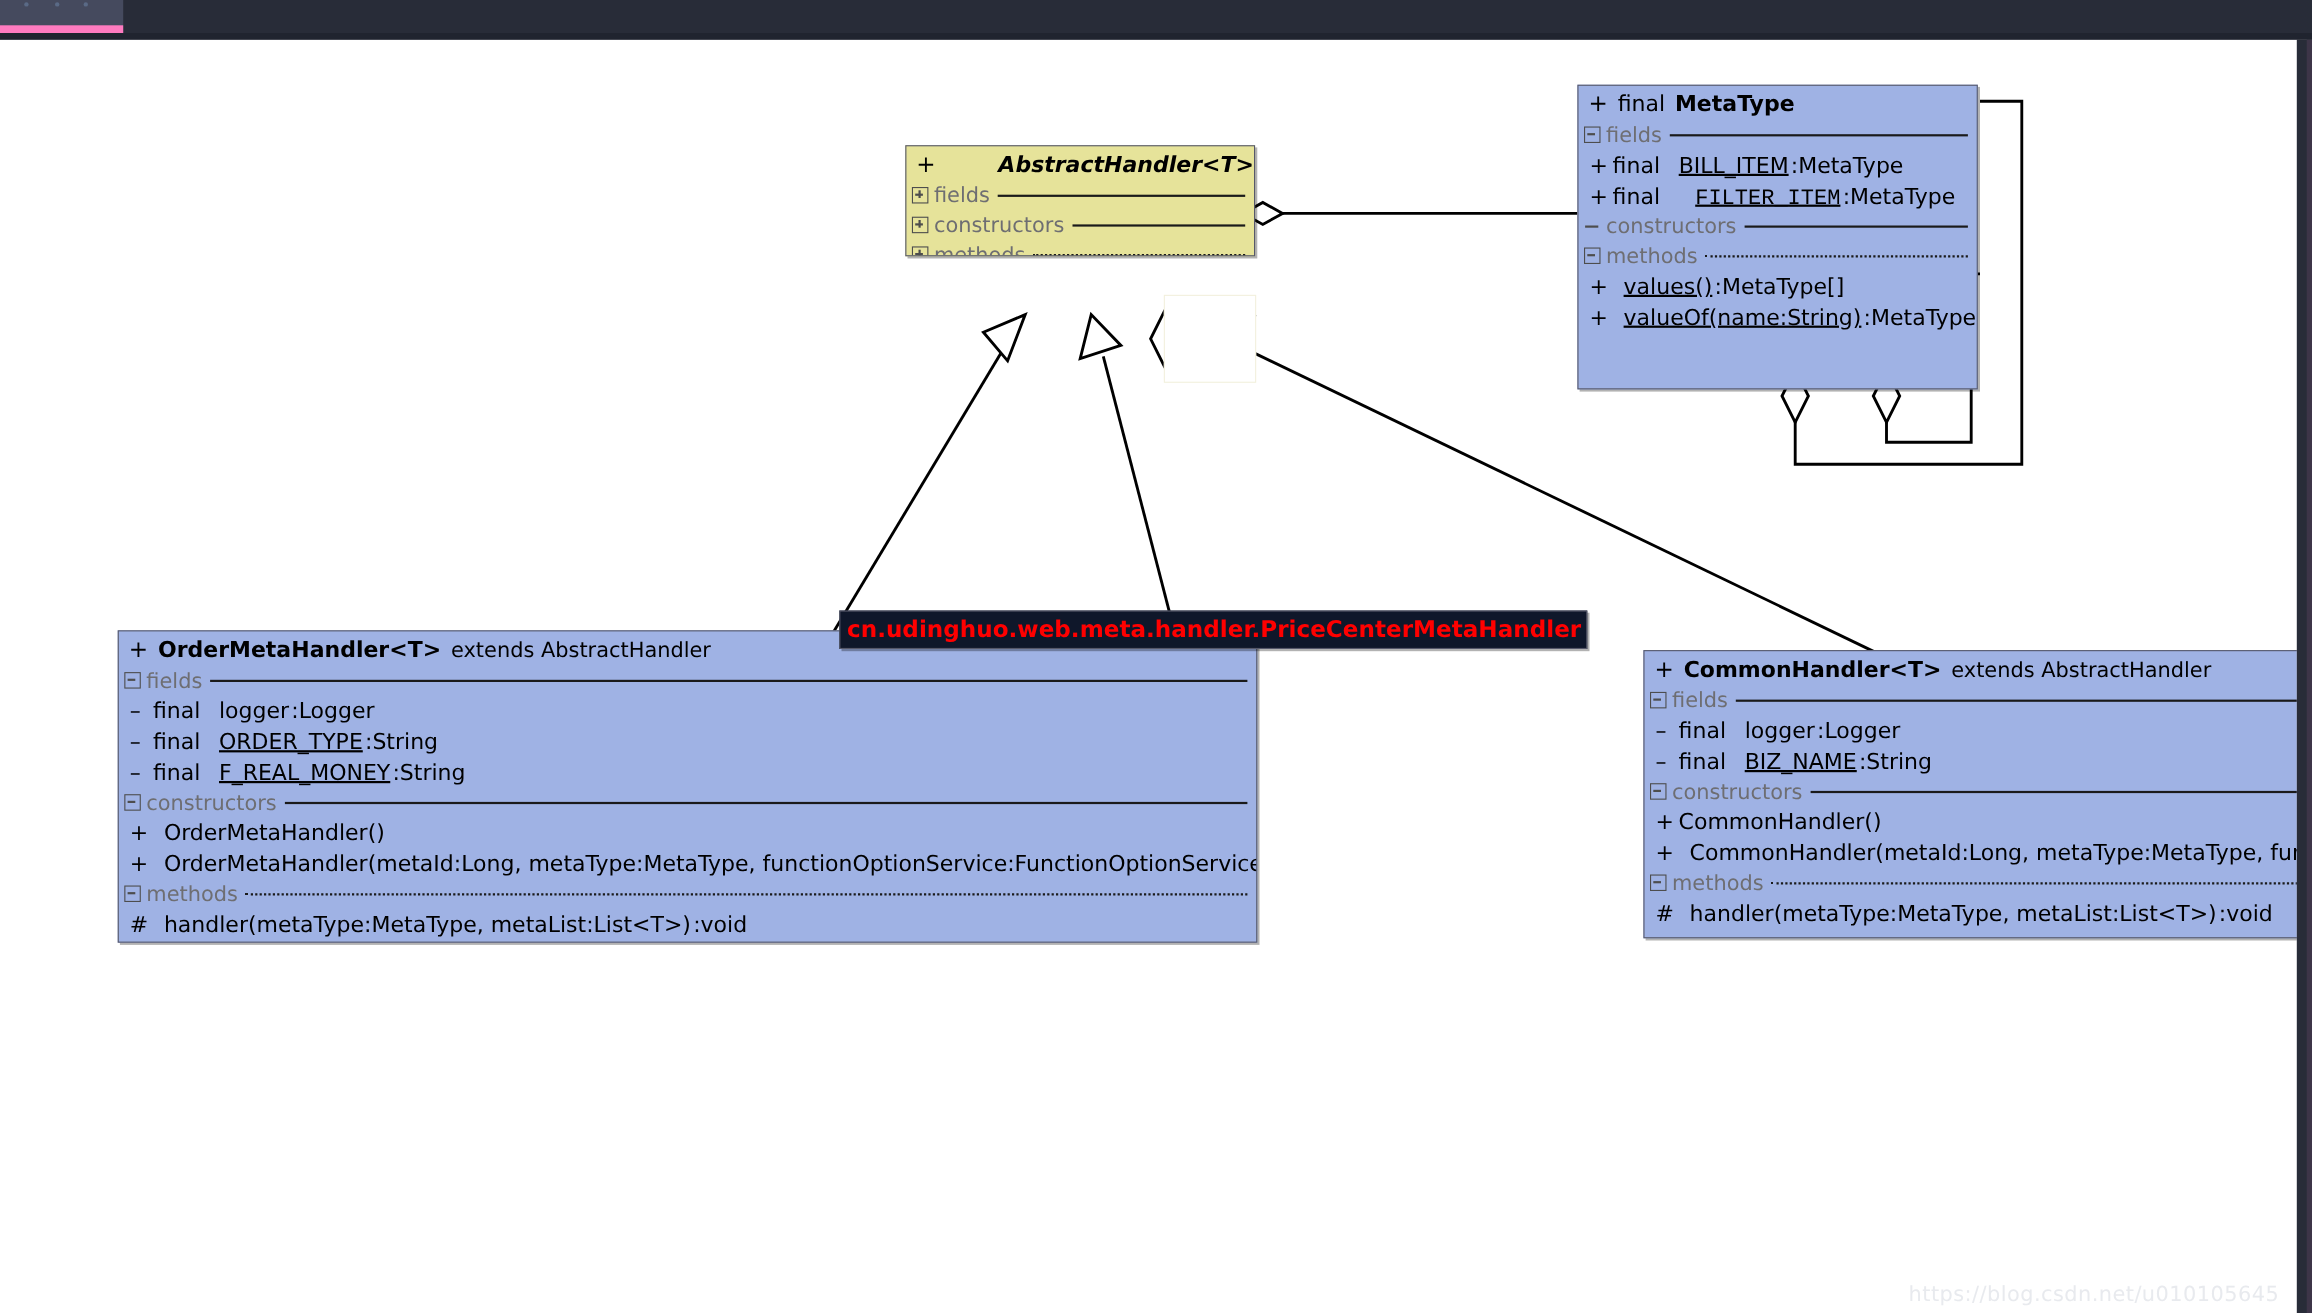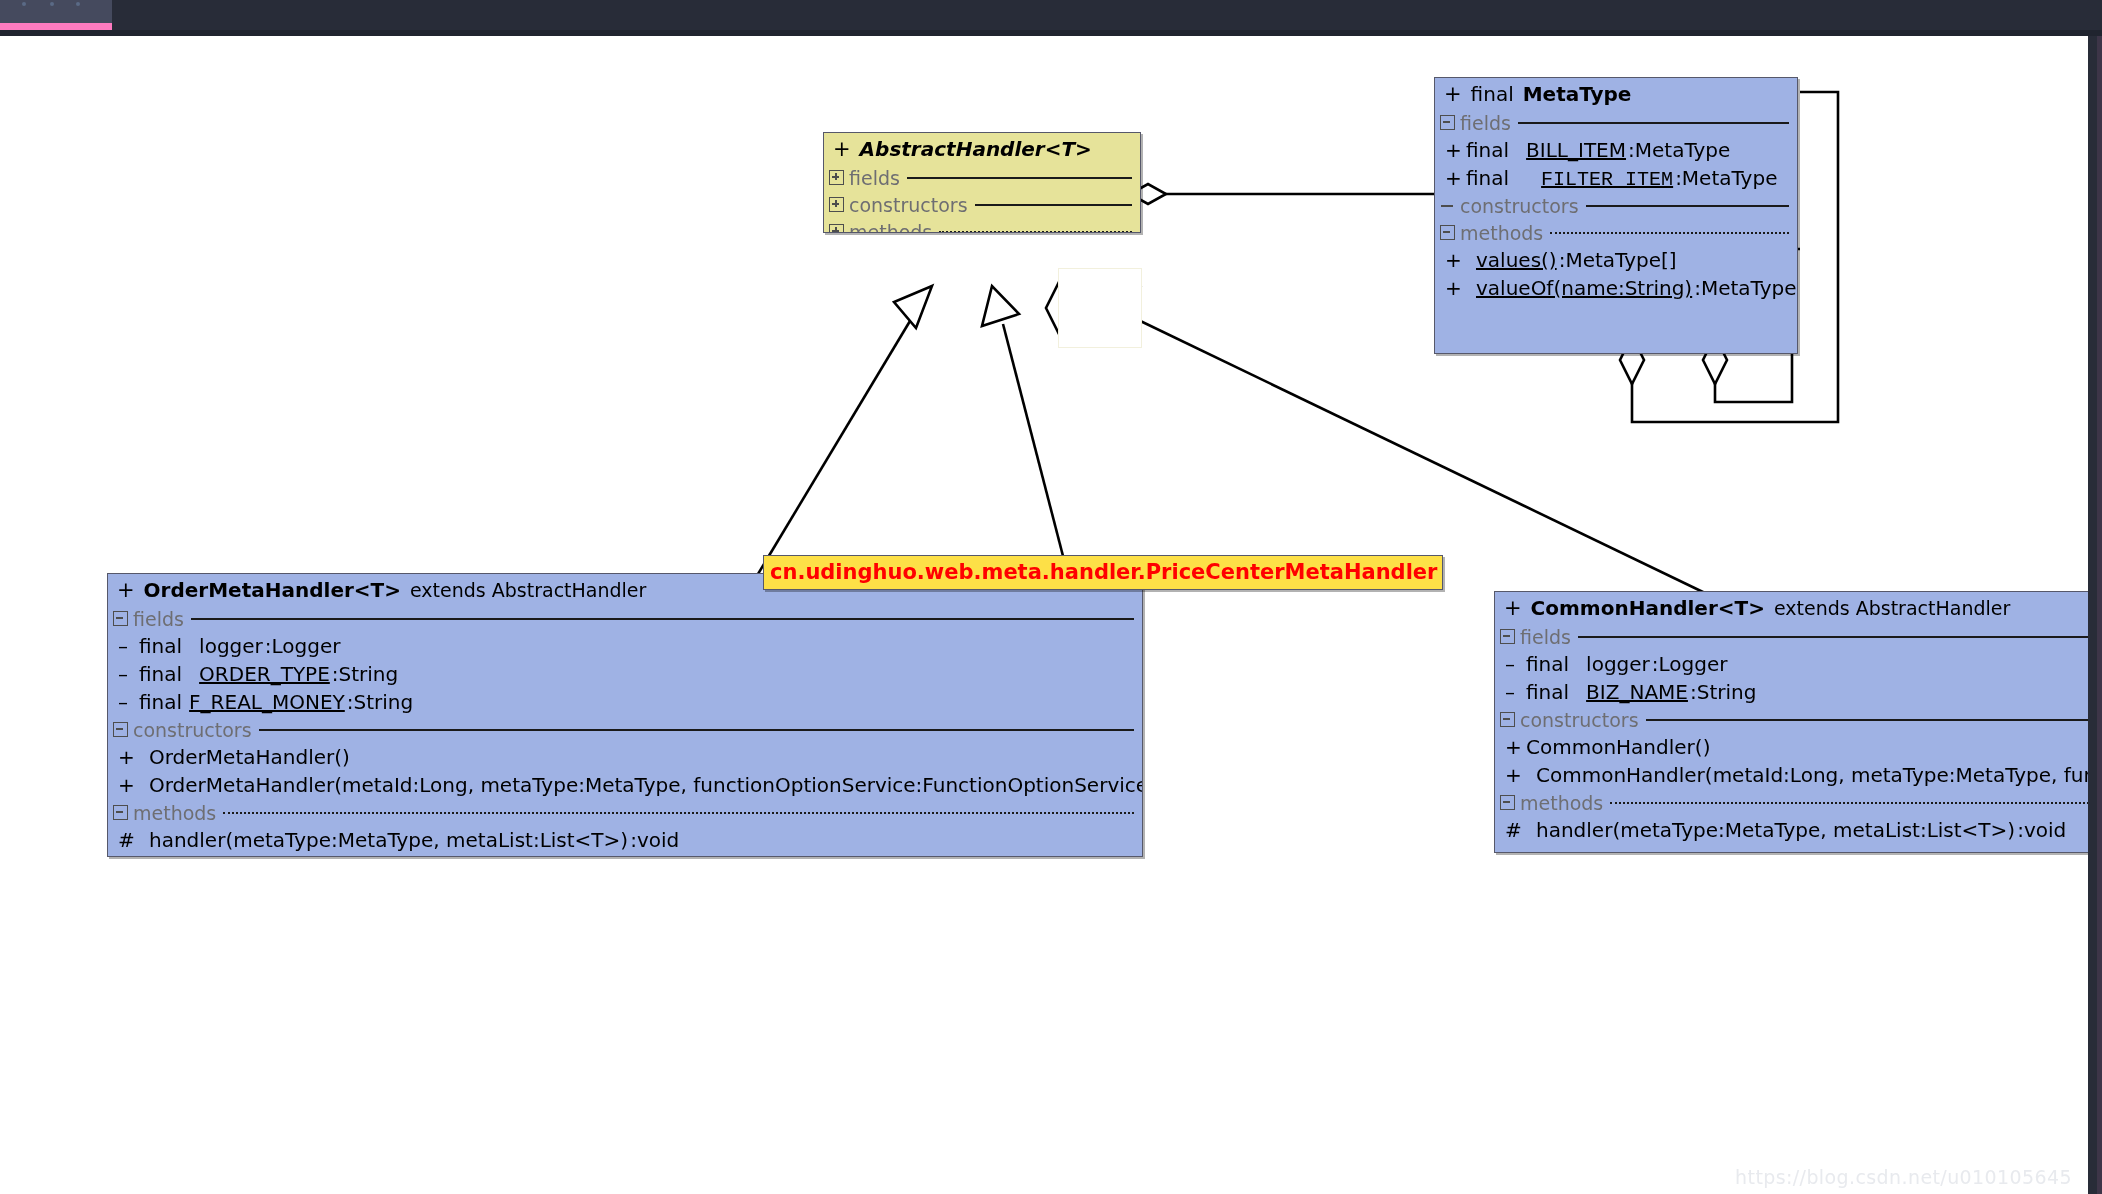--- a/index.html
+++ b/index.html
@@ -109,21 +109,21 @@
     align-items: baseline;
     gap: 9px;
     padding: 4px 8px 3px 9px;
     white-space: nowrap;
     font-size: 21px;
     color: #000;
   }
   .uml-title .vis { font-size: 21px; }
   .uml-title .mod { font-size: 20px; font-weight: 400; }
   .uml-title .cname { font-size: 20px; font-weight: bold; }
-  .uml-title .cname.abs { font-style: italic; }
+  .uml-title .cname.abs { font-style: italic; margin-left: 48px; }
   .uml-title .ext { font-size: 19px; font-weight: 400; }
 
   
   .uml-section {
     display: flex;
     align-items: center;
     gap: 5px;
     padding: 0 8px 0 5px;
     height: 27px;
     white-space: nowrap;
@@ -192,21 +192,21 @@
     flex: 0 0 auto;
     font-size: 20px;
   }
   .uml-member .mname { font-size: 20px; }
   .uml-member .mname.static { text-decoration: underline; }
 
   
   .pkg-label {
     position: absolute;
     box-sizing: border-box;
-    background: #fde047;
+    background: #0f172a;
     border: 1px solid #56586a;
     box-shadow: 2px 2px 0 rgba(0,0,0,0.30);
     color: #ff0000;
     font-weight: bold;
     font-size: 21px;
     line-height: 30px;
     padding: 1px 5px 2px 6px;
     white-space: nowrap;
     z-index: 30;
   }
@@ -371,21 +371,21 @@
     </div>
     <div class="uml-member">
       <span class="vis">–</span>
       <span class="mod">final</span>
       <span class="mname static" style="margin-left:10px;">ORDER_TYPE</span>
       <span class="mname" style="margin-left:-5px;">:String</span>
     </div>
     <div class="uml-member">
       <span class="vis">–</span>
       <span class="mod">final</span>
-      <span class="mname static" style="">F_REAL_MONEY</span>
+      <span class="mname static" style="margin-left:10px;">F_REAL_MONEY</span>
       <span class="mname" style="margin-left:-5px;">:String</span>
     </div>
 
     <div class="uml-section">
       <span class="toggle"></span>
       <span class="sec-label">constructors</span>
       <span class="rule"></span>
     </div>
     <div class="uml-member">
       <span class="vis">+</span>

